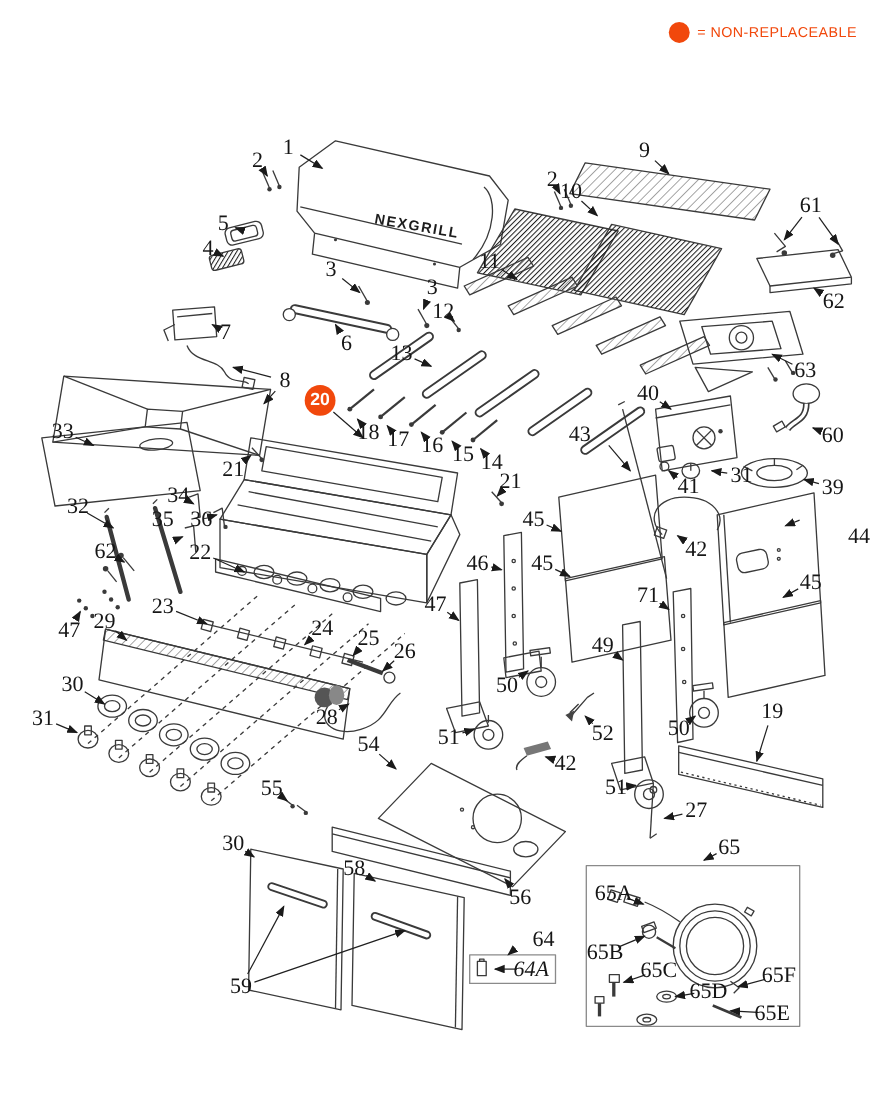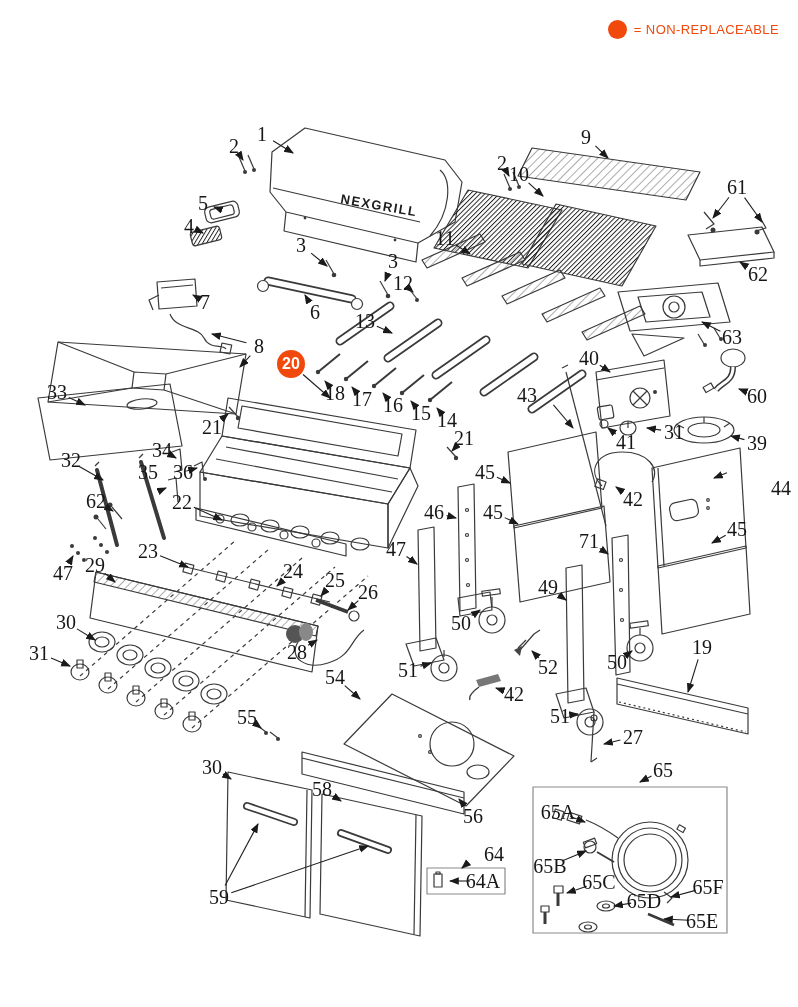--- a/index.html
+++ b/index.html
@@ -560,21 +560,21 @@
       <div class="plabel" style="left: 247px; top: 717px;">55</div>
       <div class="plabel" style="left: 473px; top: 816px;">56</div>
       <div class="plabel" style="left: 212px; top: 767px;">30</div>
       <div class="plabel" style="left: 322px; top: 789px;">58</div>
       <div class="plabel" style="left: 219px; top: 897px;">59</div>
       <div class="plabel" style="left: 757px; top: 396px;">60</div>
       <div class="plabel" style="left: 737px; top: 187px;">61</div>
       <div class="plabel" style="left: 758px; top: 274px;">62</div>
       <div class="plabel" style="left: 732px; top: 337px;">63</div>
       <div class="plabel" style="left: 478px; top: 854px; margin-left: 16px;">64</div>
-      <div class="plabel" style="left: 483px; top: 881px;">64A</div>
+      <div class="plabel" style="left: 483px; top: 881px; font-style: italic;">64A</div>
       <div class="plabel" style="left: 663px; top: 770px;">65</div>
       <div class="plabel" style="left: 558px; top: 812px;">65A</div>
       <div class="plabel" style="left: 550px; top: 866px;">65B</div>
       <div class="plabel" style="left: 599px; top: 882px;">65C</div>
       <div class="plabel" style="left: 644px; top: 901px;">65D</div>
       <div class="plabel" style="left: 702px; top: 921px;">65E</div>
       <div class="plabel" style="left: 708px; top: 887px;">65F</div>
     </div>
 
   <div class="legend">

